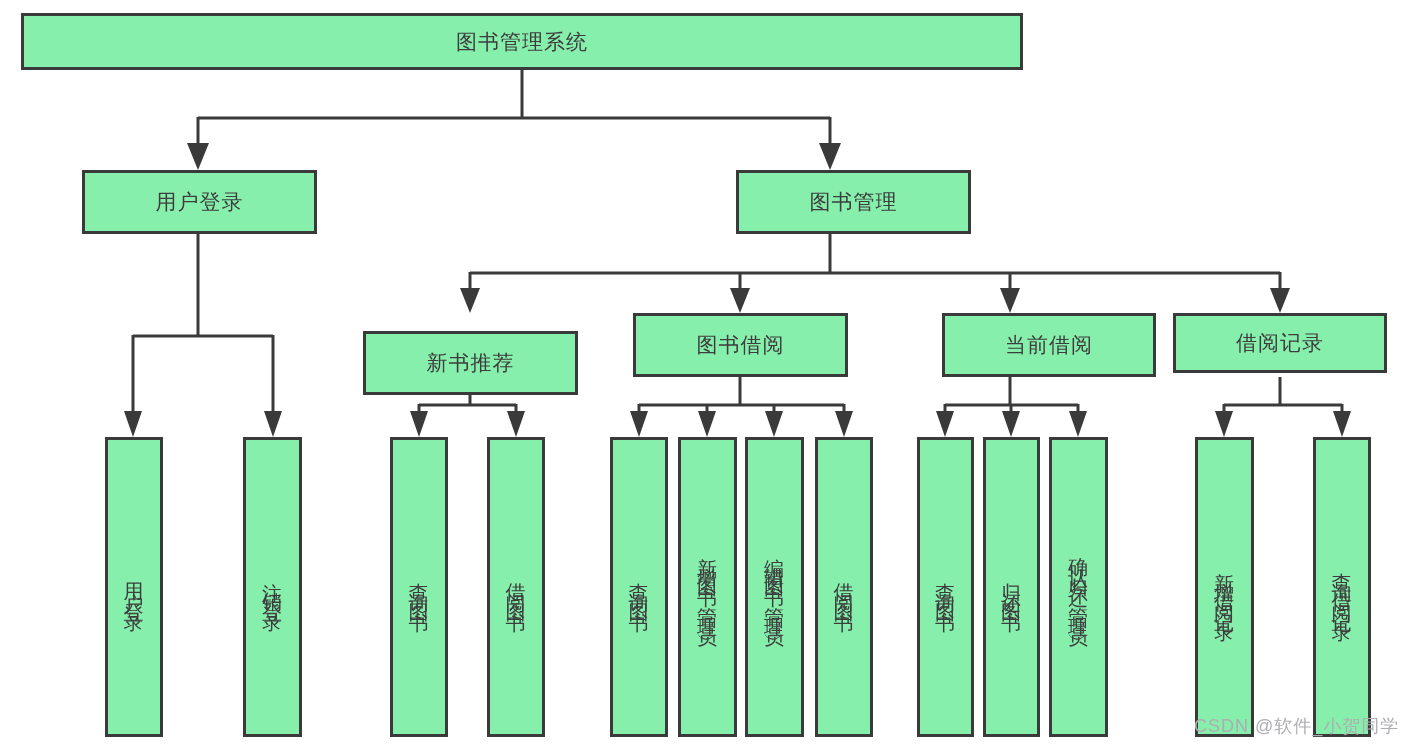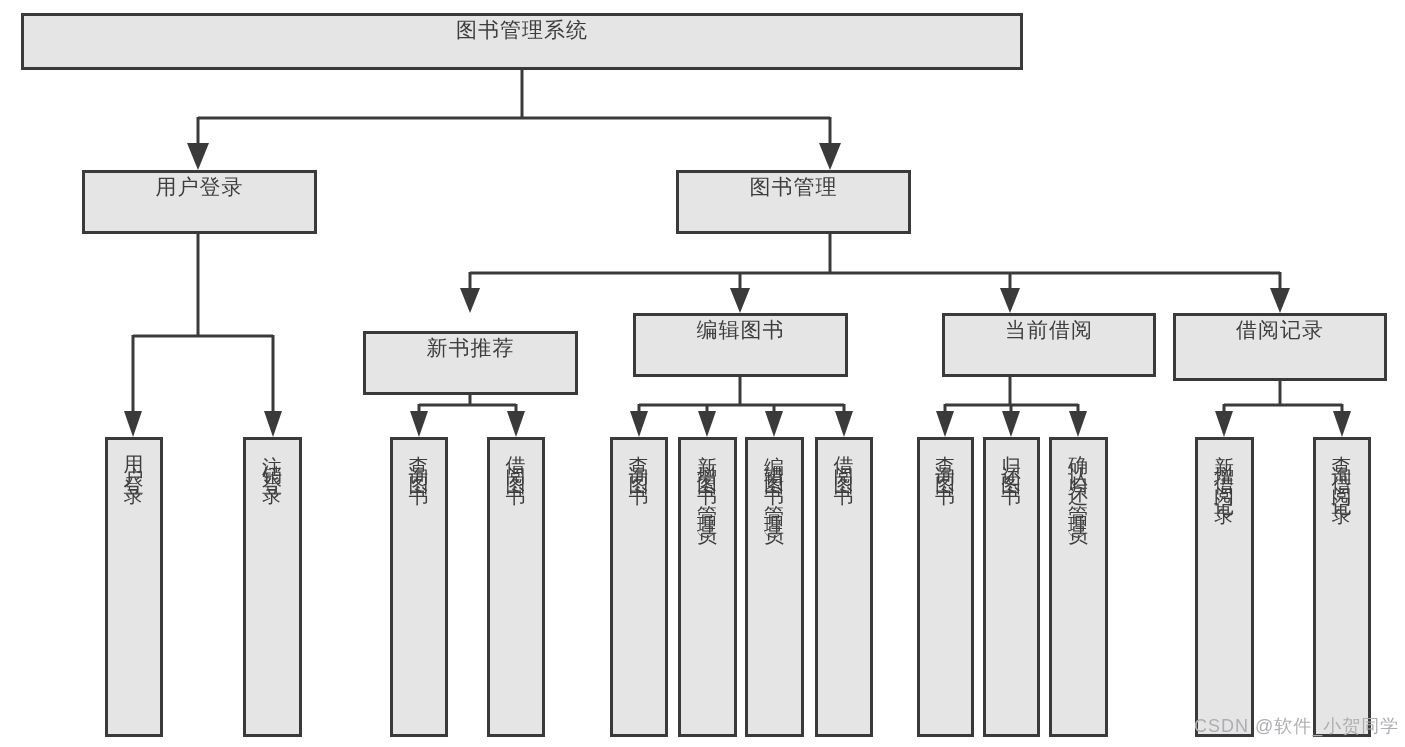--- a/index.html
+++ b/index.html
@@ -9,22 +9,22 @@
     --watermark:#aeaeb2;
   }
   *{margin:0;padding:0;box-sizing:border-box;}
   html,body{width:1405px;height:747px;overflow:hidden;background:var(--bg);
     font-family:"Liberation Sans","DejaVu Sans",sans-serif;}
   .stage{position:relative;width:1405px;height:747px;background:var(--bg);}
   .wires{position:absolute;left:0;top:0;width:1405px;height:747px;}
   .node{
     position:absolute;
     border:3px solid var(--line);
-    background:#e5e5e5;
-    display:flex;justify-content:center;
+    background:#86efac;
+    display:flex;align-items:center;justify-content:center;
     color:var(--text);
     font-size:21px;
     letter-spacing:1px;
     z-index:2;
   }
   .leaf{font-size:20px;}
   .vtext{
     writing-mode:vertical-rl;
     text-orientation:mixed;
     line-height:1;
@@ -123,34 +123,34 @@
     </g>
   </svg>
 
   <div class="node" style="left:21px;top:13px;width:1002px;height:57px">
     <span>图书管理系统</span>
   </div>
 
   <div class="node" style="left:82px;top:170px;width:235px;height:64px">
     <span>用户登录</span>
   </div>
-  <div class="node" style="left:676px;top:170px;width:235px;height:64px">
+  <div class="node" style="left:736px;top:170px;width:235px;height:64px">
     <span>图书管理</span>
   </div>
 
   <div class="node" style="left:363px;top:331px;width:215px;height:64px">
     <span>新书推荐</span>
   </div>
   <div class="node" style="left:633px;top:313px;width:215px;height:64px">
-    <span>编辑图书</span>
+    <span>图书借阅</span>
   </div>
   <div class="node" style="left:942px;top:313px;width:214px;height:64px">
     <span>当前借阅</span>
   </div>
-  <div class="node" style="left:1173px;top:313px;width:214px;height:68px">
+  <div class="node" style="left:1173px;top:313px;width:214px;height:60px">
     <span>借阅记录</span>
   </div>
 
   <div class="node leaf" style="left:105px;top:437px;width:58px;height:300px">
     <span class="vtext">用户登录</span>
   </div>
   <div class="node leaf" style="left:243px;top:437px;width:59px;height:300px">
     <span class="vtext">注销登录</span>
   </div>
 

